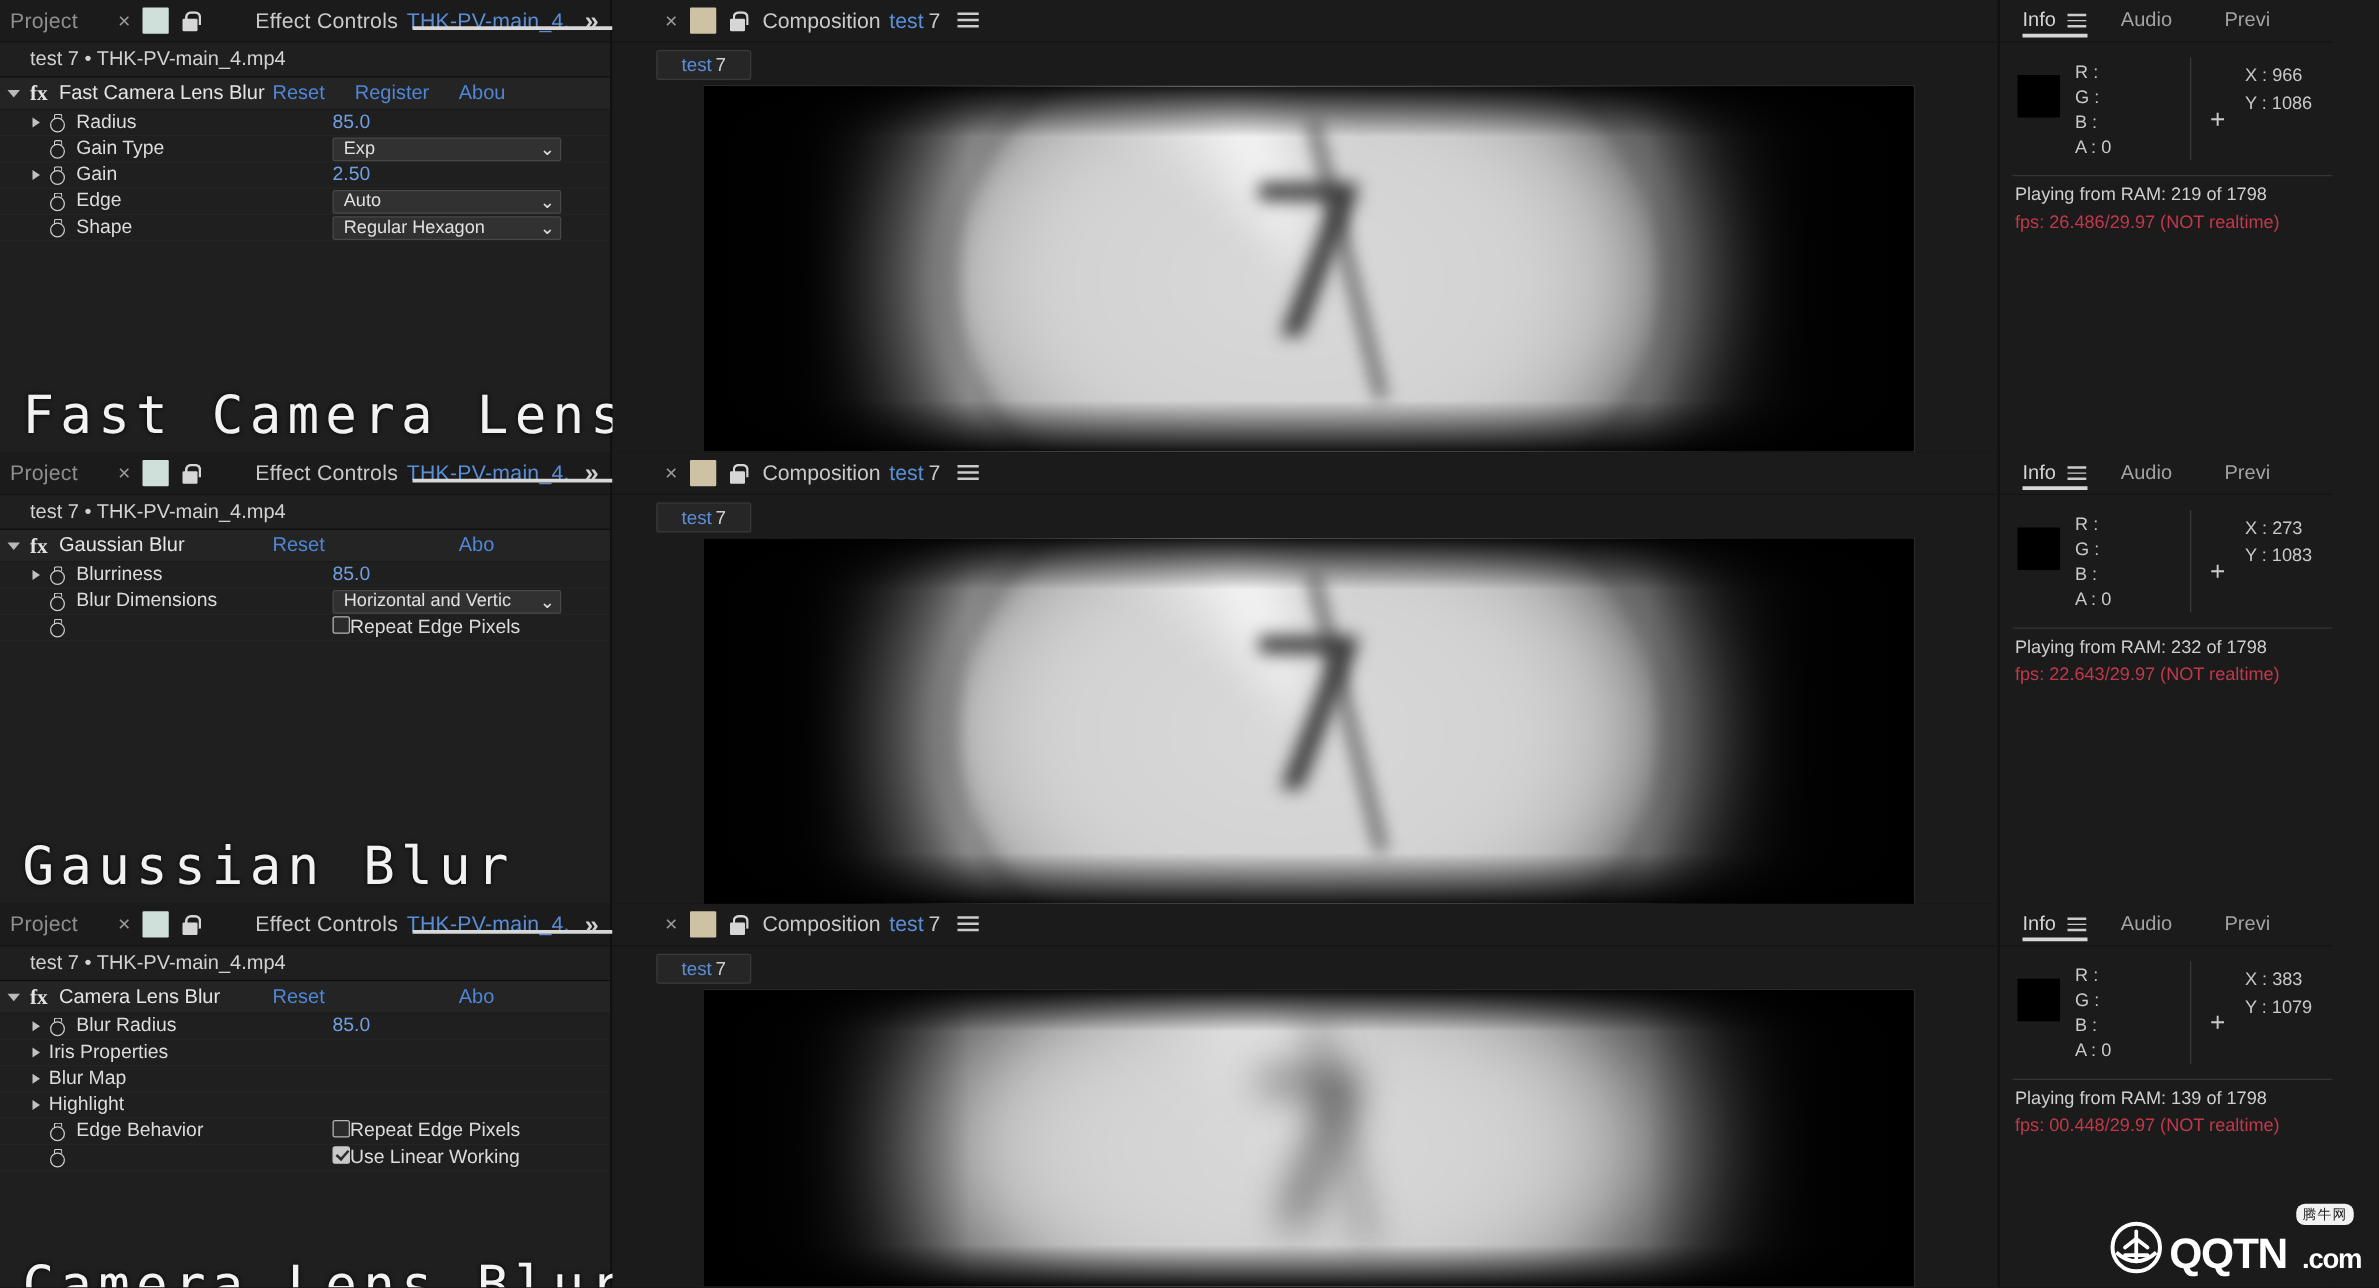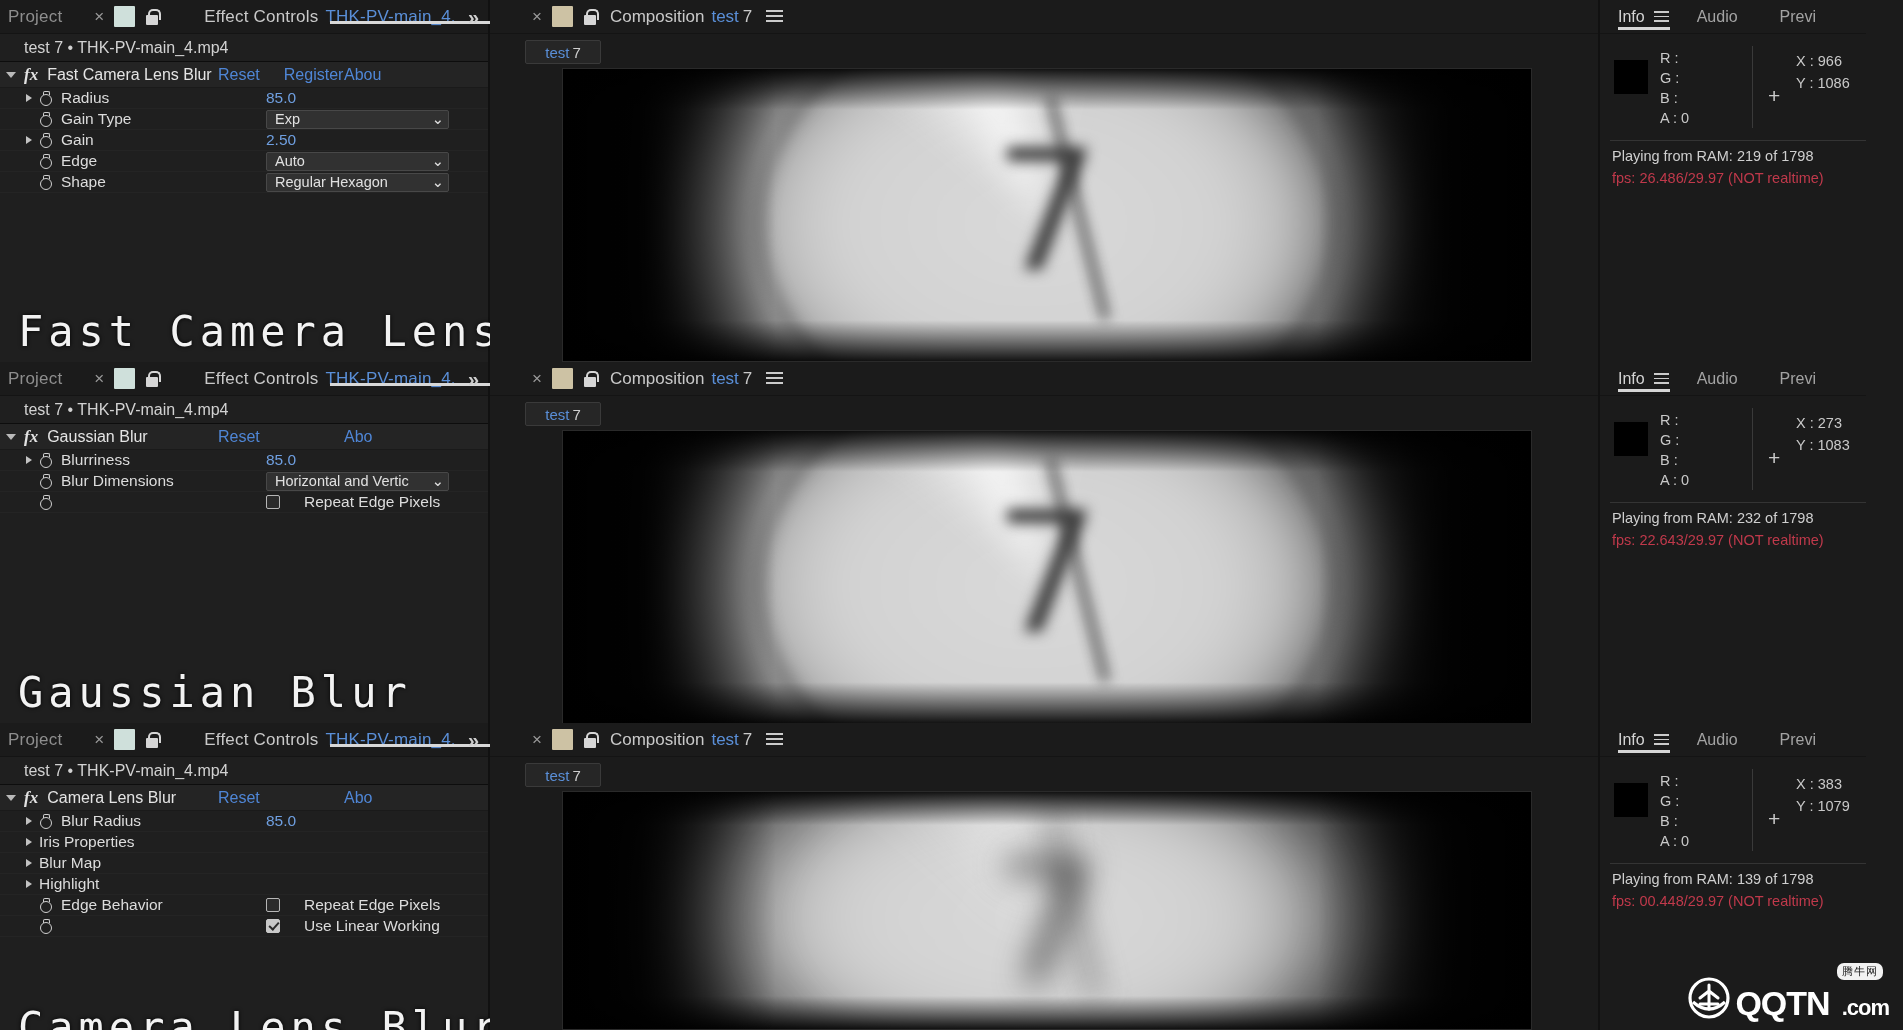--- a/index.html
+++ b/index.html
@@ -54,25 +54,25 @@
     height:28px; display:flex; align-items:center; padding-left:24px;
     font-size:16px; color:#d2d2d2; background:#1f1f1f;
     border-bottom:1px solid #0d0d0d;
   }
   .fx-header {
     display:flex; align-items:center; height:26px; padding-left:6px;
     background:#242424; border-bottom:1px solid #1a1a1a; position:relative;
   }
   .tri { width:0;height:0; border-left:6px solid #b9b9b9; border-top:4px solid transparent; border-bottom:4px solid transparent; margin-right:8px;}
   .tri.down { border:none; width:0;height:0; border-top:6px solid #b9b9b9; border-left:5px solid transparent; border-right:5px solid transparent; margin-right:8px;}
-  .fx-ico { font-style:italic; font-family:"Liberation Serif", serif; font-size:17px; color:#e2e2e2; margin-right:9px; font-weight:bold;}
+  .fx-ico { font-family:"Liberation Serif", serif; font-size:17px; color:#e2e2e2; margin-right:9px; font-weight:bold;}
   .fx-name { font-size:16px; color:#e4e4e4; }
   .fx-links { position:absolute; left:218px; display:flex; gap:24px; }
   .fx-link { font-size:16px; color:#4f86d6; }
-  .fx-link.far { position:absolute; left:344px; }
+  .fx-link.far { position:absolute; left:367px; }
 
   .prop-row {
     position:relative; display:flex; align-items:center; height:21px;
     border-bottom:1px solid #242424; padding-left:26px;
   }
   .prop-row .tri-s { width:0;height:0; border-left:6px solid #c2c2c2; border-top:4px solid transparent; border-bottom:4px solid transparent; margin-right:7px; }
   .stopwatch {
     width:13px; height:14px; margin-right:9px; position:relative; flex:none;
   }
   .stopwatch::before{
@@ -85,21 +85,21 @@
   }
   .prop-label { font-size:15.5px; color:#dcdcdc; white-space:nowrap; }
   .prop-val   { position:absolute; left:266px; font-size:15.5px; color:#6f9fe0; }
   .dropdown {
     position:absolute; left:266px; width:183px; height:19px; background:#313131;
     border:1px solid #484848; border-radius:2px; display:flex; align-items:center;
     padding:0 4px 0 8px; justify-content:space-between;
   }
   .dropdown span { font-size:14.5px; color:#e0e0e0; white-space:nowrap; overflow:hidden; }
   .dd-chev { color:#cfcfcf; font-size:11px; margin-left:4px; }
-  .chk-row { position:absolute; left:266px; display:flex; align-items:center; gap:24px;}
+  .chk-row { position:absolute; left:266px; display:flex; align-items:flex-start; gap:0;}
   .chk {
     width:14px;height:14px;border:1.6px solid #b6b6b6;border-radius:2px;background:#2b2b2b;
     position:relative; flex:none;
   }
   .chk.on { background:#c9c9c9; border-color:#c9c9c9; }
   .chk.on::after{
     content:""; position:absolute; left:4px; top:0px; width:4px; height:8px;
     border:solid #2b2b2b; border-width:0 2px 2px 0; transform:rotate(42deg);
   }
   .chk-label { font-size:15.5px; color:#dcdcdc; white-space:nowrap; }

